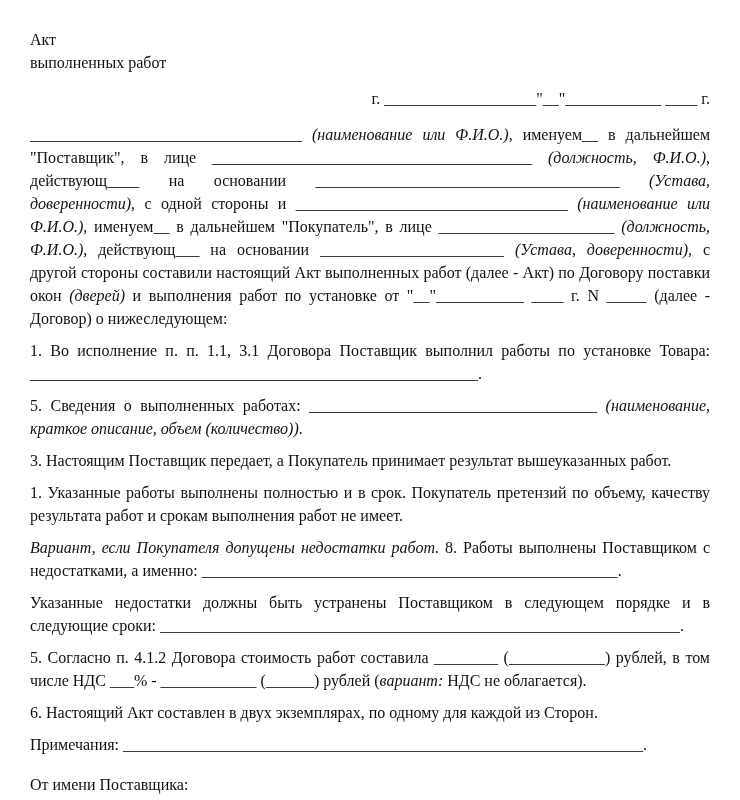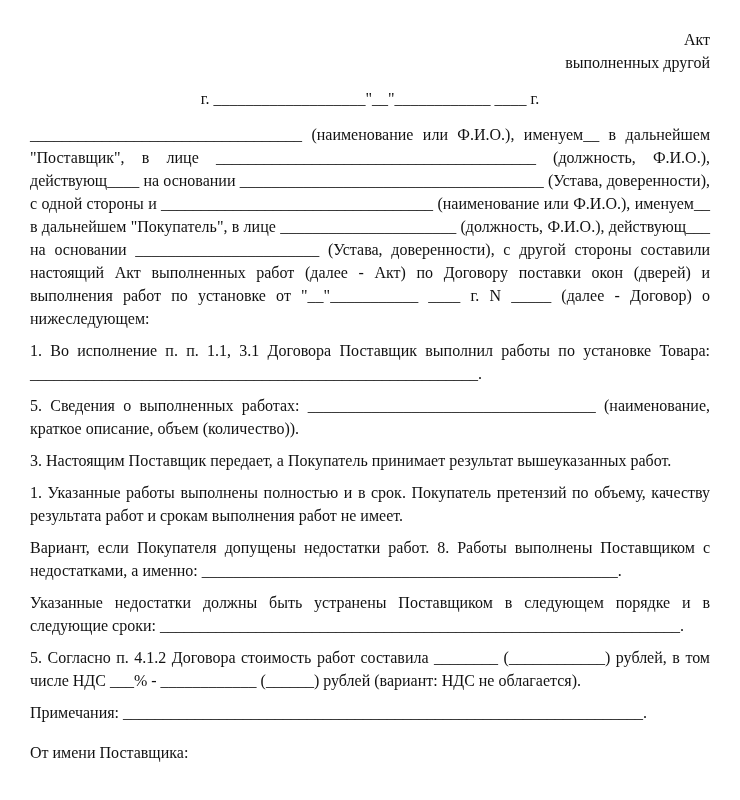--- a/index.html
+++ b/index.html
@@ -9,49 +9,49 @@
     font-family: "Liberation Serif", "DejaVu Serif", serif;
     font-size: 16px;
     line-height: 23px;
     color: #111111;
   }
   .page {
     box-sizing: border-box;
     width: 740px;
     padding: 28px 30px 20px 30px;
   }
-  .title { text-align: right; }
+  .title { text-align: left; }
   .daterow {
     display: flex;
-    justify-content: center;
+    justify-content: flex-end;
     margin-top: 13px;
     white-space: nowrap;
   }
   .para {
     text-align: justify;
     margin: 9px 0 0 0;
   }
   .para.preamble { margin-top: 13px; }
-  .i { }
+  .i { font-style: italic; }
   .sig {
     display: flex;
     margin-top: 17px;
     flex-direction: column;
   }
   .sig-col-left { flex: 0 0 313px; }
   .sig-col-right { flex: 1; }
 </style>
 </head>
 <body>
 
 <div class="page">
 
   <div class="title">
     <div>Акт</div>
-    <div>выполненных другой</div>
+    <div>выполненных работ</div>
   </div>
 
   <div class="daterow">
     <span>г. ___________________</span>
     <span>"__"____________ ____ г.</span>
   </div>
 
   <p class="para preamble"><span>__________________________________ </span><span class="i">(наименование или Ф.И.О.)</span><span>, именуем__ в дальнейшем "Поставщик", в лице ________________________________________ </span><span class="i">(должность, Ф.И.О.)</span><span>, действующ____ на основании ______________________________________ </span><span class="i">(Устава, доверенности)</span><span>, с одной стороны и __________________________________ </span><span class="i">(наименование или Ф.И.О.)</span><span>, именуем__ в дальнейшем "Покупатель", в лице ______________________ </span><span class="i">(должность, Ф.И.О.)</span><span>, действующ___ на основании _______________________ </span><span class="i">(Устава, доверенности)</span><span>, с другой стороны составили настоящий Акт выполненных работ (далее - Акт) по Договору поставки окон </span><span class="i">(дверей)</span><span> и выполнения работ по установке от "__"___________ ____ г. N _____ (далее - Договор) о нижеследующем:</span></p>
 
   <p class="para"><span>1. Во исполнение п. п. 1.1, 3.1 Договора Поставщик выполнил работы по установке Товара: ________________________________________________________.</span></p>
@@ -61,20 +61,21 @@
   <p class="para"><span>3. Настоящим Поставщик передает, а Покупатель принимает результат вышеуказанных работ.</span></p>
 
   <p class="para"><span>1. Указанные работы выполнены полностью и в срок. Покупатель претензий по объему, качеству результата работ и срокам выполнения работ не имеет.</span></p>
 
   <p class="para"><span class="i">Вариант, если Покупателя допущены недостатки работ.</span><span> 8. Работы выполнены Поставщиком с недостатками, а именно: ____________________________________________________.</span></p>
 
   <p class="para"><span>Указанные недостатки должны быть устранены Поставщиком в следующем порядке и в следующие сроки: _________________________________________________________________.</span></p>
 
   <p class="para"><span>5. Согласно п. 4.1.2 Договора стоимость работ составила ________ (____________) рублей, в том числе НДС ___% - ____________ (______) рублей (</span><span class="i">вариант:</span><span> НДС не облагается).</span></p>
 
+  <p class="para"><span>6. Настоящий Акт составлен в двух экземплярах, по одному для каждой из Сторон.</span></p>
 
   <p class="para"><span>Примечания: _________________________________________________________________.</span></p>
 
   <div class="sig">
     <div class="sig-col-left">
       <div>От имени Поставщика:</div>
 
     </div>
     <div class="sig-col-right">
       <div>От имени Покупателя:</div>

